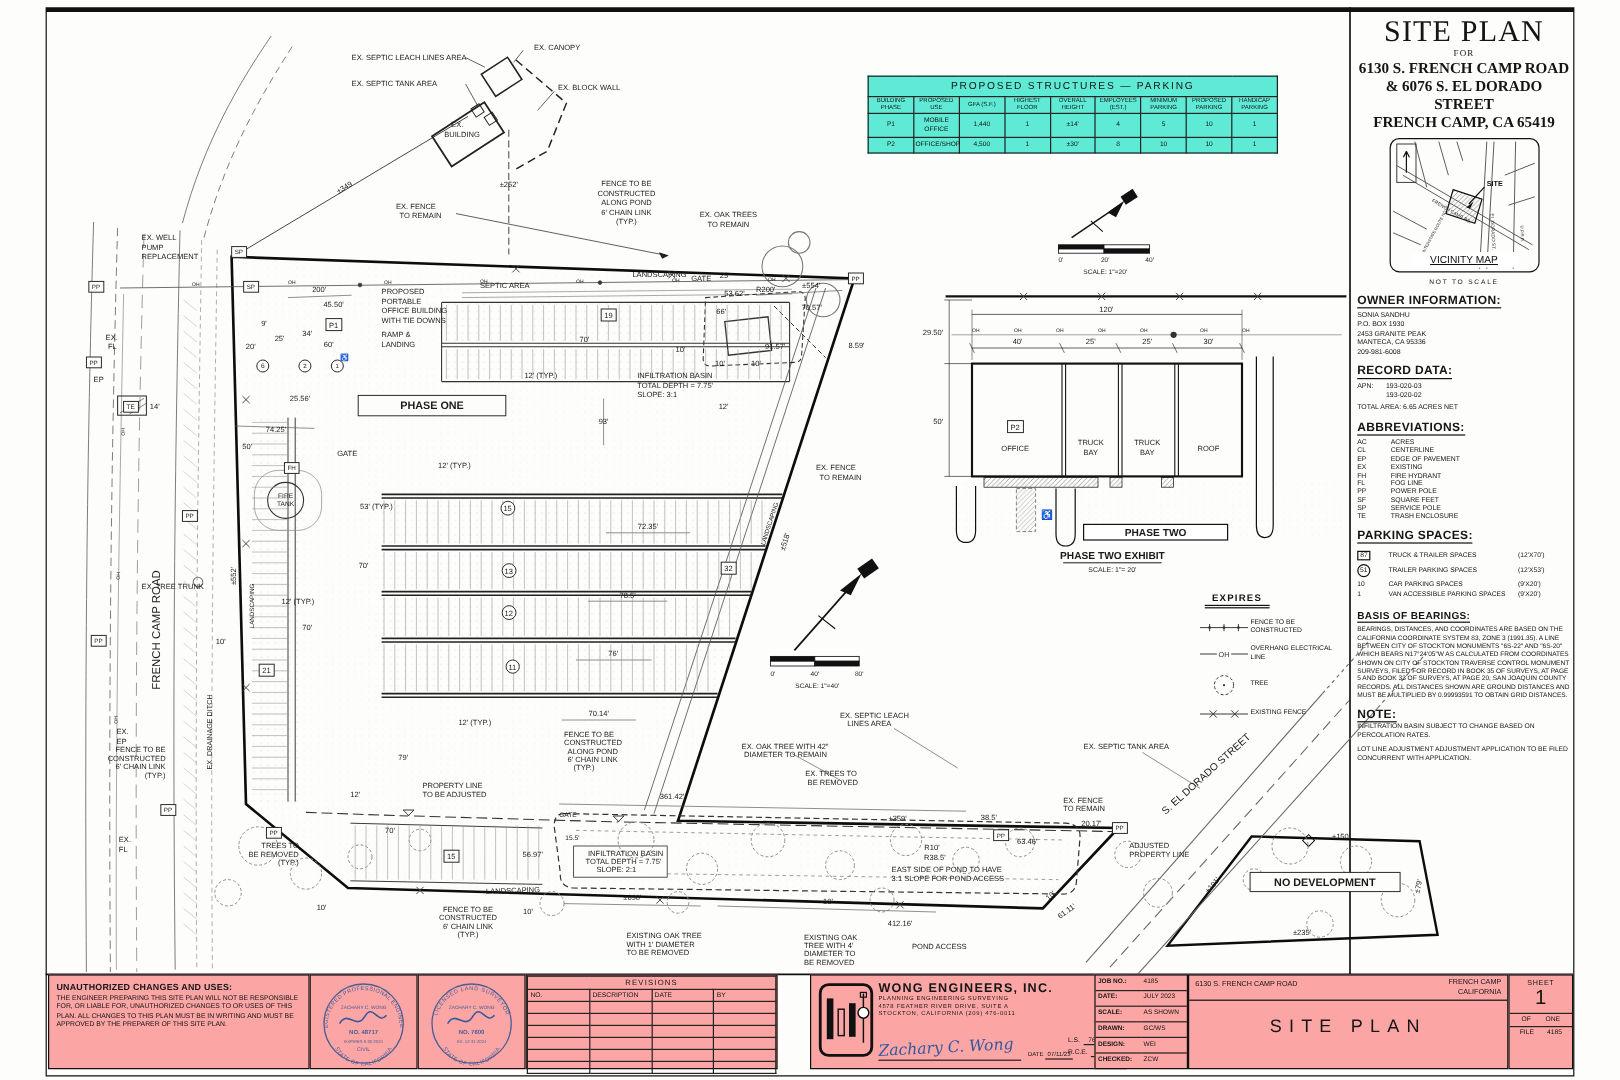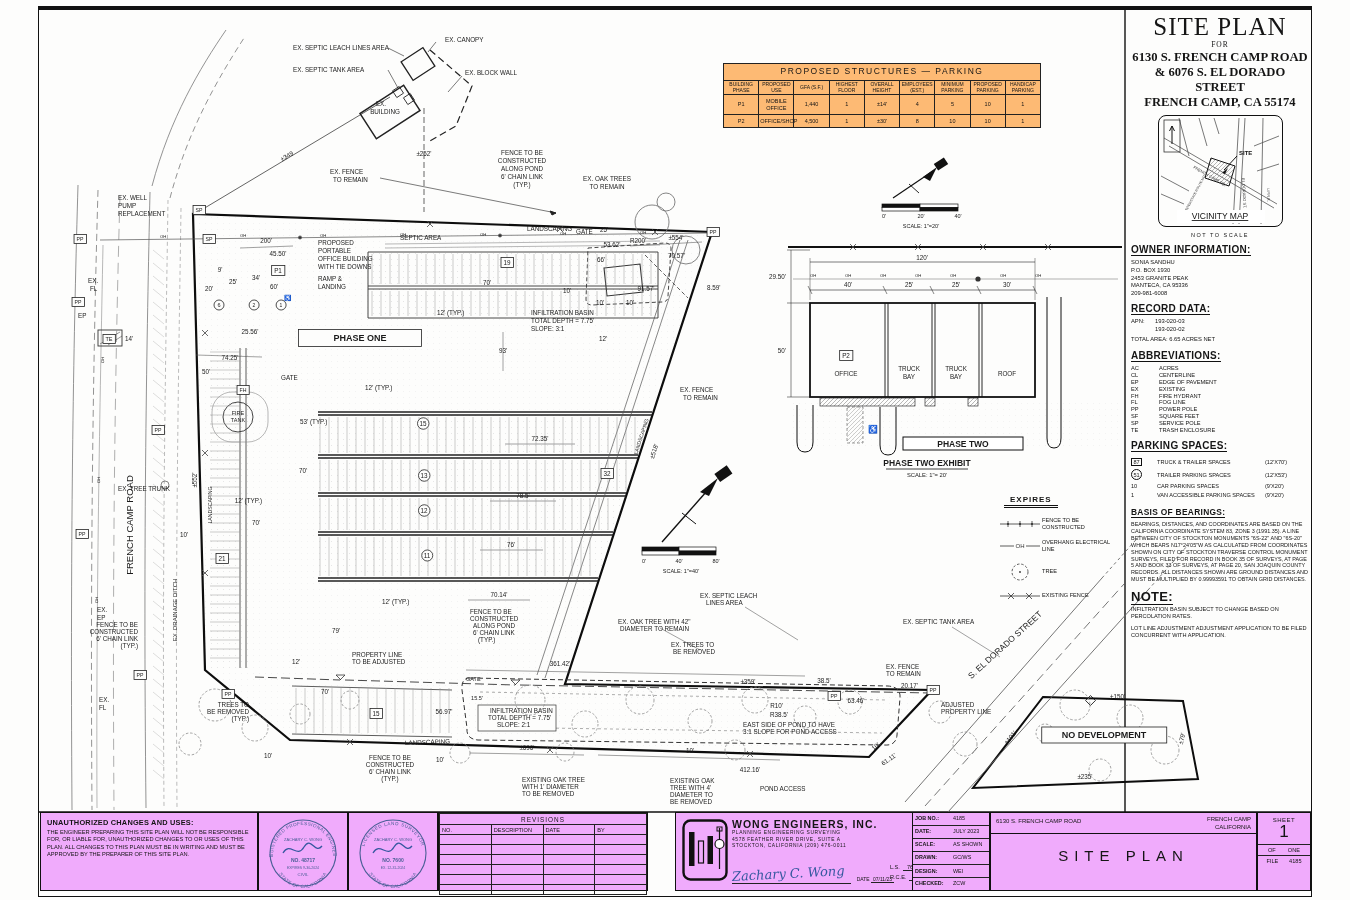--- a/index.html
+++ b/index.html
@@ -2,21 +2,21 @@
 <html><head>
 <meta charset="utf-8">
 <style>
   html,body{margin:0;padding:0;background:#ffffff;}
   .sheet{position:relative;width:1350px;height:900px;background:#fdfdfc;font-family:"Liberation Sans",sans-serif;color:#151515;overflow:hidden;}
   .frame{position:absolute;left:38px;top:6px;width:1272px;height:886px;border:1.6px solid #111;border-top-width:4px;pointer-events:none;}
   .plan-svg{position:absolute;left:0;top:0;width:1350px;height:900px;}
   .plan-svg text{font-family:"Liberation Sans",sans-serif;fill:#1b1b1b;}
 
   
-  .structures{position:absolute;left:723px;top:63px;width:318px;border-collapse:collapse;table-layout:fixed;background:#fdba74;}
+  .structures{position:absolute;left:723px;top:63px;width:342px;border-collapse:collapse;table-layout:fixed;background:#5eead4;}
   .structures th,.structures td{border:0.7px solid #222;font-weight:normal;font-size:5px;text-align:center;padding:1px 1px;line-height:1.15;}
   .structures .tbl-title{font-size:8.5px;letter-spacing:1.5px;padding:3px 0;}
   .structures tbody td{font-size:5.5px;padding:3px 1px;}
   .structures{border:1.3px solid #111;}
 
   
   .rp{position:absolute;left:1131px;top:14px;width:178px;}
   .rp-title{font-family:"Liberation Serif",serif;font-size:25px;text-align:center;letter-spacing:1px;line-height:1;}
   .rp-for{font-family:"Liberation Serif",serif;font-size:7.5px;text-align:center;letter-spacing:1px;margin:1px 0;}
   .rp-addr div{font-family:"Liberation Serif",serif;font-size:12.6px;font-weight:bold;text-align:center;line-height:1.18;}
@@ -30,21 +30,21 @@
   .abbr td{font-size:5.7px;padding:0;line-height:1.22;}
   .abbr td:first-child{width:28px;}
   .park-row{display:grid;grid-template-columns:26px 1fr 44px;font-size:5.6px;margin:3px 0;align-items:center;}
   .sym{justify-self:start;}
   .sym-box{border:0.9px solid #111;padding:0 1.5px;}
   .sym-circle{border:0.9px solid #111;border-radius:50%;width:9px;height:9px;display:inline-flex;align-items:center;justify-content:center;}
   .bob{font-size:5.45px;line-height:1.26;}
   .note p{font-size:5.6px;line-height:1.26;margin:0 0 5px;}
 
   
-  .fbox{position:absolute;top:812px;height:79px;border:1.1px solid #111;background:#f0abfc;box-sizing:border-box;}
+  .fbox{position:absolute;top:812px;height:79px;border:1.1px solid #111;background:#fca5a5;box-sizing:border-box;}
   .unauth{left:40px;width:218px;padding:5px 6px;}
   .unauth h4{margin:0 0 2px;font-size:7.4px;letter-spacing:0.2px;}
   .unauth p{margin:0;font-size:5.7px;line-height:1.3;}
   .stampbox1{left:258px;width:90px;}
   .stampbox2{left:348px;width:90px;}
   .revbox{left:438px;width:210px;}
   .rev{width:100%;height:100%;border-collapse:collapse;table-layout:fixed;}
   .rev th,.rev td{border:0.7px solid #222;font-size:5.6px;font-weight:normal;text-align:left;padding:0 2px;height:9px;}
   .rev .rev-title{text-align:center;font-size:6.4px;letter-spacing:1px;height:10px;}
   .firmbox{left:648px;width:264px;margin-left:27px;}
@@ -947,21 +947,21 @@
       <span>EXISTING FENCE</span>
     </div>
   </div>
 
   <div class="rp">
     <div class="rp-title">SITE PLAN</div>
     <div class="rp-for">FOR</div>
     <div class="rp-addr">
         <div>6130 S. FRENCH CAMP ROAD</div>
         <div>&amp; 6076 S. EL DORADO STREET</div>
-        <div>FRENCH CAMP, CA 55174</div>
+        <div>FRENCH CAMP, CA 65419</div>
       </div>
 
     <div class="vwrap">
       <svg width="123" height="110" viewBox="0 0 123 110" style="border:1.6px solid #111;border-radius:8px;">
         <g stroke="#555" stroke-width="0.8" fill="none">
           <path d="M5,22 L118,88"></path>
           <path d="M10,30 L115,92"></path>
           <path d="M80,2 L74,108"></path>
           <path d="M86,2 L80,108"></path>
           <path d="M104,2 L102,108"></path>
@@ -1066,21 +1066,21 @@
     </div>
     <div class="park-row">
       <span class="sym">1</span>
       <span>VAN ACCESSIBLE PARKING SPACES</span>
       <span>(9'X20')</span>
     </div>
 
     <h3 class="sec" style="font-size:8.4px;text-align:right;">BASIS OF BEARINGS:</h3>
     <div class="bob">BEARINGS, DISTANCES, AND COORDINATES ARE BASED ON THE CALIFORNIA COORDINATE SYSTEM 83, ZONE 3 (1991.35). A LINE BETWEEN CITY OF STOCKTON MONUMENTS "6S-22" AND "6S-20" WHICH BEARS N17°24'05"W AS CALCULATED FROM COORDINATES SHOWN ON CITY OF STOCKTON TRAVERSE CONTROL MONUMENT SURVEYS, FILED FOR RECORD IN BOOK 35 OF SURVEYS, AT PAGE 5 AND BOOK 33 OF SURVEYS, AT PAGE 20, SAN JOAQUIN COUNTY RECORDS. ALL DISTANCES SHOWN ARE GROUND DISTANCES AND MUST BE MULTIPLIED BY 0.99993591 TO OBTAIN GRID DISTANCES.</div>
 
-    <h3 class="sec" style="font-size:13px;margin-bottom:1px;">NOTE:</h3>
+    <h3 class="sec" style="font-size:10px;margin-bottom:1px;">NOTE:</h3>
     <div class="note">
       <p>INFILTRATION BASIN SUBJECT TO CHANGE BASED ON PERCOLATION RATES.</p>
       <p>LOT LINE ADJUSTMENT ADJUSTMENT APPLICATION TO BE FILED CONCURRENT WITH APPLICATION.</p>
     </div>
   </div>
 
   <div class="fbox unauth">
     <h4>UNAUTHORIZED CHANGES AND USES:</h4>
     <p>THE ENGINEER PREPARING THIS SITE PLAN WILL NOT BE RESPONSIBLE FOR, OR LIABLE FOR, UNAUTHORIZED CHANGES TO OR USES OF THIS PLAN.  ALL CHANGES TO THIS PLAN MUST BE IN WRITING AND MUST BE APPROVED BY THE PREPARER OF THIS SITE PLAN.</p>
   </div>

